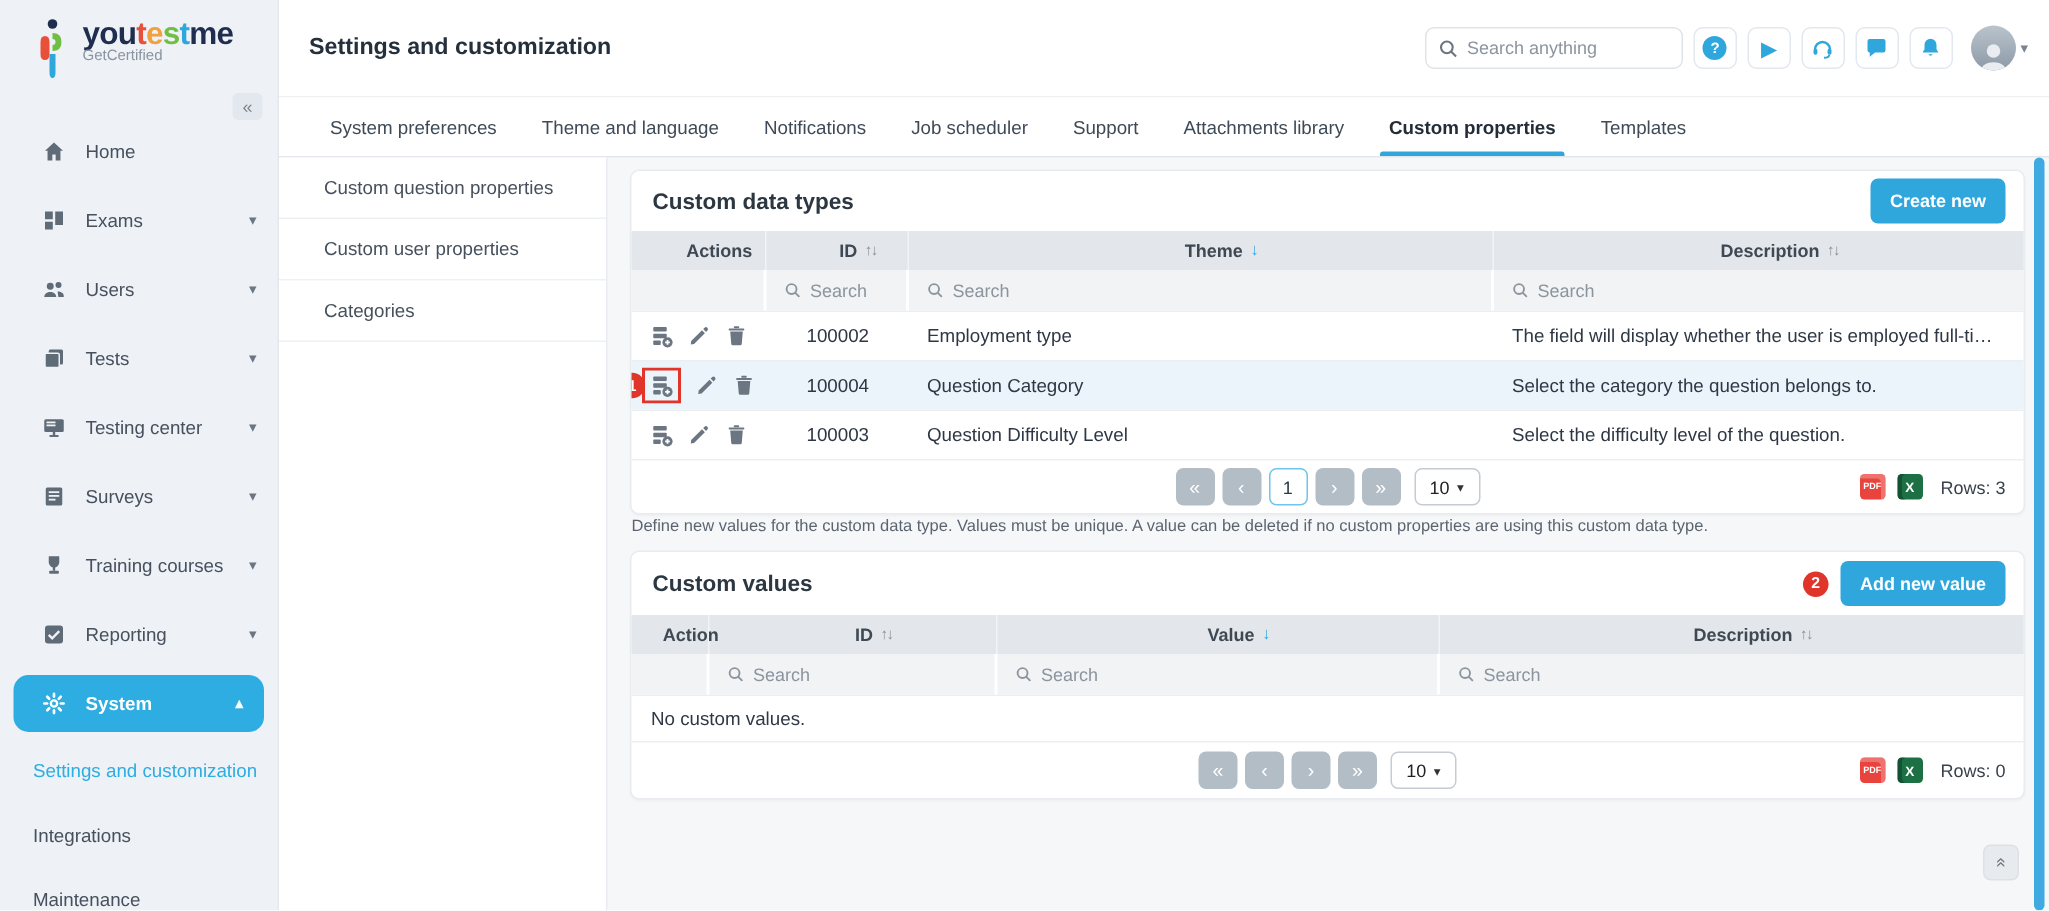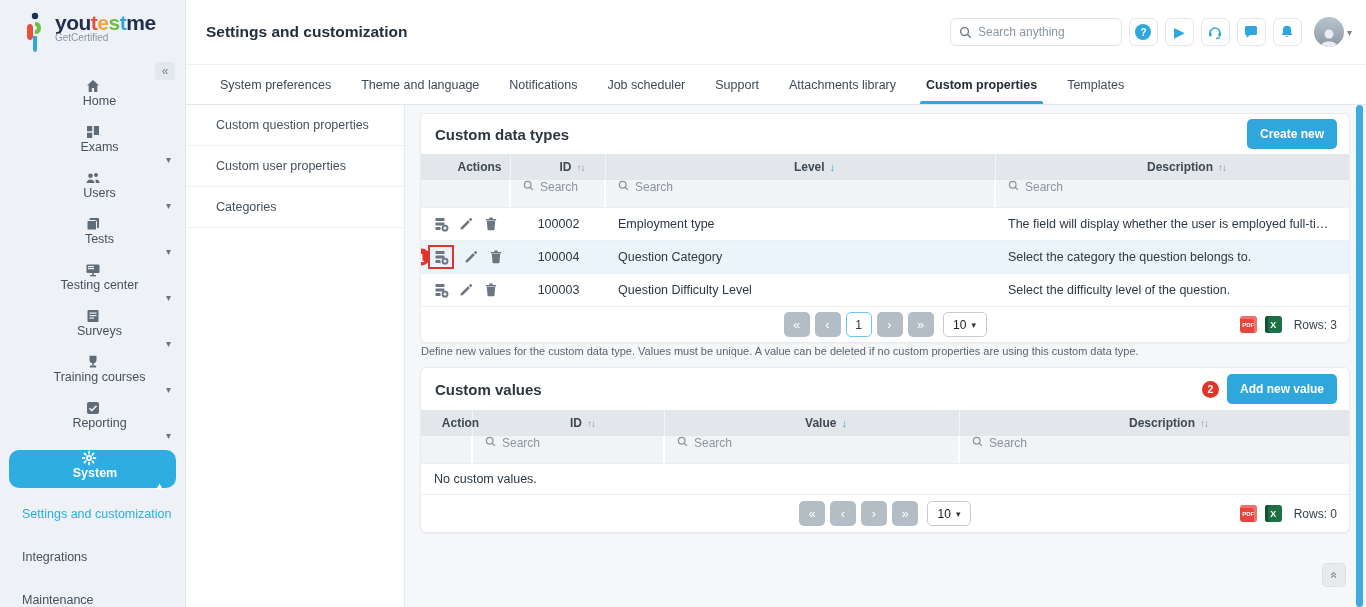--- a/index.html
+++ b/index.html
@@ -7,21 +7,21 @@
   body { font-family:"Liberation Sans", sans-serif; }
   .app { position:relative; width:1366px; height:607px; background:#f6f7f9; overflow:hidden; }
 
   
   .sidebar { position:absolute; left:0; top:0; width:186px; height:607px; background:#eef1f6; border-right:1px solid #e4e8ed; z-index:3; }
   .logo { display:flex; align-items:flex-start; gap:7px; padding:12px 0 0 22px; cursor:pointer; }
   .logo-word { font-size:21px; font-weight:700; letter-spacing:-0.5px; line-height:22px; }
   .logo-tag { font-size:10px; color:#8a94a0; text-align:left; margin-top:-2px; }
   .collapse-btn { position:absolute; right:10px; top:62px; width:20px; height:18px; background:#e3e7ee; border:none; border-radius:4px; color:#7a8490; font-size:12px; line-height:18px; cursor:pointer; }
   .nav { position:absolute; top:78px; left:0; right:0; }
-  .nav-item { position:relative; height:46px; display:flex; align-items:center; padding:0 14px 0 28px; color:#46515d; font-size:12.5px; cursor:pointer;flex-direction:column; }
+  .nav-item { position:relative; height:46px; display:flex; align-items:center; padding:0 14px 0 28px; color:#46515d; font-size:12.5px; cursor:pointer; }
   .nav-item .nicon { width:16px; height:16px; margin-right:13px; flex:none; }
   .nav-item .chev { margin-left:auto; font-size:10px; color:#6b7682; }
   .nav-item.active { background:#2dade2; border-radius:10px; margin:4px 9px; height:38px; padding-left:19px; color:#fff; font-weight:700; }
   .nav-item.active .chev { color:#fff; }
   .sub-links { position:absolute; top:492px; left:0; right:0; }
   .sub-link { height:43px; display:flex; align-items:center; padding-left:22px; font-size:12.5px; color:#46515d; cursor:pointer; }
   .sub-link.active { color:#2dade2; }
 
   
   .main { position:absolute; left:186px; top:0; width:1180px; height:607px; display:flex; flex-direction:column; }
@@ -56,21 +56,21 @@
   .panel-title { font-size:15px; font-weight:700; color:#2c3742; }
   .btn-primary { margin-left:auto; background:#2fa7dd; color:#fff; border:none; border-radius:5px; font-size:12px; font-weight:700; padding:8px 13px; cursor:pointer; font-family:"Liberation Sans",sans-serif; }
 
   
   .thead { display:flex; background:#e3e6ea; height:26px; align-items:center; }
   .th { font-size:12px; font-weight:700; color:#3e4954; text-align:center; border-right:1px solid #f3f4f6; height:100%; display:flex; align-items:center; justify-content:center; gap:5px;padding-left:28px; }
   .th:last-child { border-right:none; }
   .sort { font-size:10px; color:#8a949e; letter-spacing:-1px; }
   .sort.active { color:#2fa7dd; font-weight:700; font-size:11px; letter-spacing:0; }
   .search-row { display:flex; background:#f1f3f5; height:27px; align-items:stretch; }
-  .search-cell { display:flex; align-items:flex-start; gap:6px; padding-left:12px; border-right:2px solid #fff; }
+  .search-cell { display:flex; align-items:center; gap:6px; padding-left:12px; border-right:2px solid #fff; }
   .search-cell:last-child { border-right:none; }
   .search-cell input { border:none; outline:none; background:transparent; font-size:12px; color:#3c4650; width:80%; font-family:"Liberation Sans",sans-serif; }
   .search-cell input::placeholder { color:#8b959f; }
   .trow { display:flex; height:33px; align-items:center; border-top:1px solid #eceff2; font-size:12.5px; color:#2e3844; }
   .trow.hl { background:#ebf3fb; }
   .td { overflow:hidden; white-space:nowrap; text-overflow:ellipsis; }
   .td.center { text-align:center; }
   .td.pad { padding:0 12px; }
 
   
@@ -337,21 +337,21 @@
 
           <div class="thead">
             <div class="th c1-actions">
                 <span>Actions</span>
               </div>
             <div class="th c1-id">
                 <span>ID</span>
                 <span class="sort">↑↓</span>
               </div>
             <div class="th c1-name">
-                <span>Level</span>
+                <span>Theme</span>
                 <span class="sort active">↓</span>
               </div>
             <div class="th c1-desc">
                 <span>Description</span>
                 <span class="sort">↑↓</span>
               </div>
           </div>
 
           <div class="search-row">
             <div class="search-cell c1-actions"></div>

